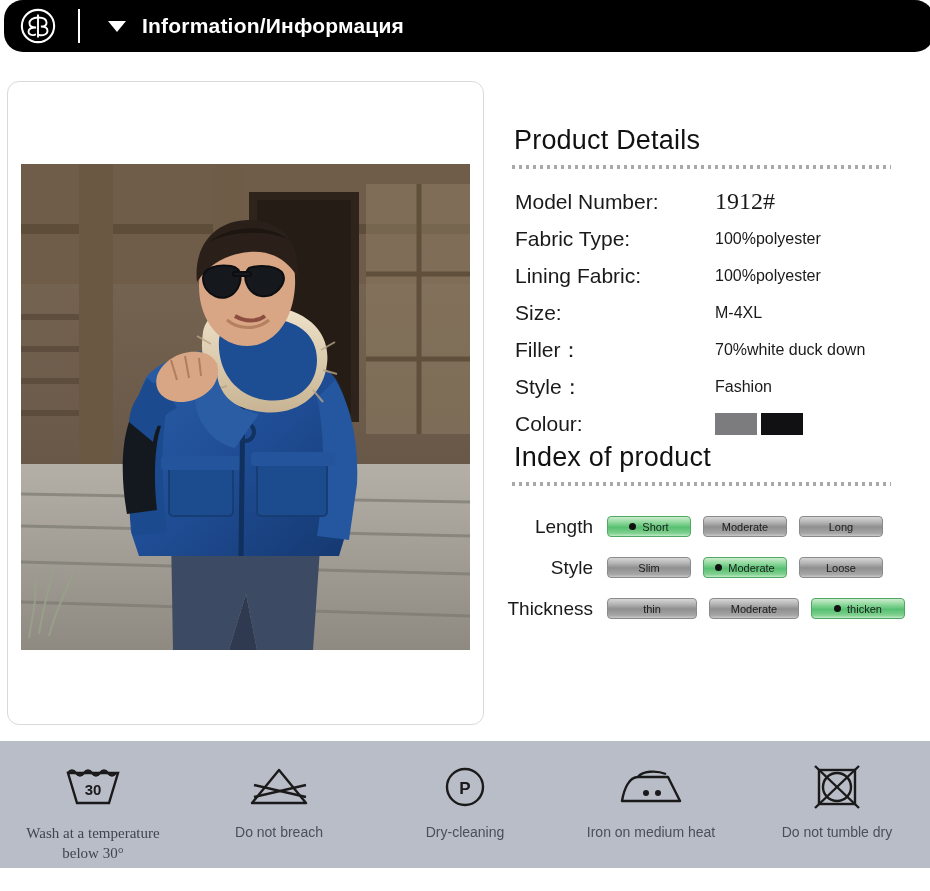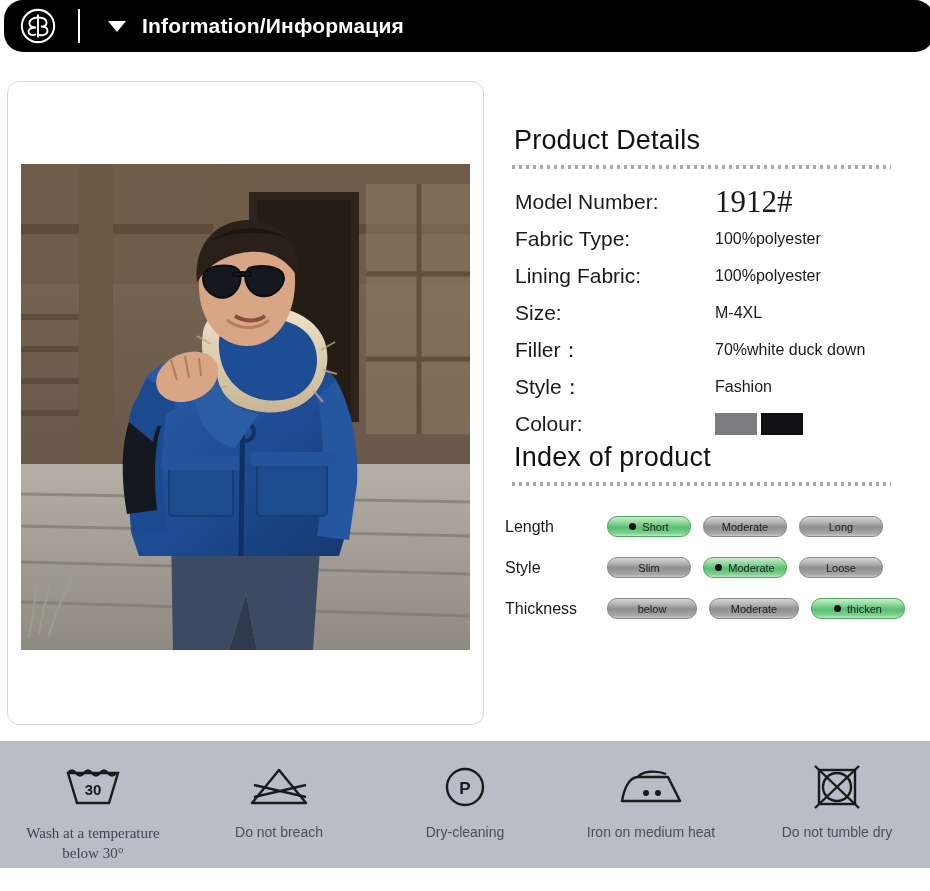--- a/index.html
+++ b/index.html
@@ -77,42 +77,42 @@
   }
   .spec-label {
     width: 200px;
     font-size: 21px; color: #1a1a1a; font-weight: 300;
     white-space: nowrap;
   }
   .spec-value {
     font-size: 16px; color: #1a1a1a; font-weight: 300;
     white-space: nowrap;
   }
-  .spec-value.serif { font-family: "Liberation Serif", serif; font-size: 31px; }
+  .spec-value.serif { font-family: "Liberation Serif", serif; font-size: 24px; }
 
   .swatches { display: flex; gap: 4px; }
   .swatch { width: 42px; height: 22px; }
 
   
   .index-wrap { }
   .index-rows { margin-top: 20px; }
   .index-row {
     display: flex; align-items: center;
     height: 41px;
   }
   .index-label {
-    width: 102px; text-align: left; padding-right: 14px;
-    font-size: 16px; color: #1a1a1a; font-weight: 300;
+    width: 102px; text-align: right; padding-right: 14px;
+    font-size: 19px; color: #1a1a1a; font-weight: 300;
     white-space: nowrap;
   }
   .pill-track { display: flex; gap: 12px; }
   .pill {
     position: relative;
     width: 84px; height: 21px;
-    border-radius: 10px;
+    border-radius: 4px;
     display: flex; align-items: center; justify-content: center;
     font-size: 11px; color: #1b1b1b;
     background: linear-gradient(to bottom, #d6d6d6 0%, #b4b4b4 28%, #8f8f8f 52%, #a6a6a6 86%, #c9c9c9 100%);
     border: 1px solid #8a8a8a;
     white-space: nowrap;
   }
   .pill.active {
     background: linear-gradient(to bottom, #cdeccd 0%, #8bd79a 30%, #58c072 55%, #7fd08e 85%, #bfe9c6 100%);
     border: 1px solid #4fa863;
   }
@@ -378,21 +378,21 @@
           <div class="pill">
             <span>Loose</span>
           </div>
         </div>
       </div>
 
       <div class="index-row">
         <div class="index-label">Thickness</div>
         <div class="pill-track">
           <div class="pill wide">
-            <span>below</span>
+            <span>thin</span>
           </div>
           <div class="pill wide">
             <span>Moderate</span>
           </div>
           <div class="pill active xwide">
             <span class="dot"></span>
             <span>thicken</span>
           </div>
         </div>
       </div>

